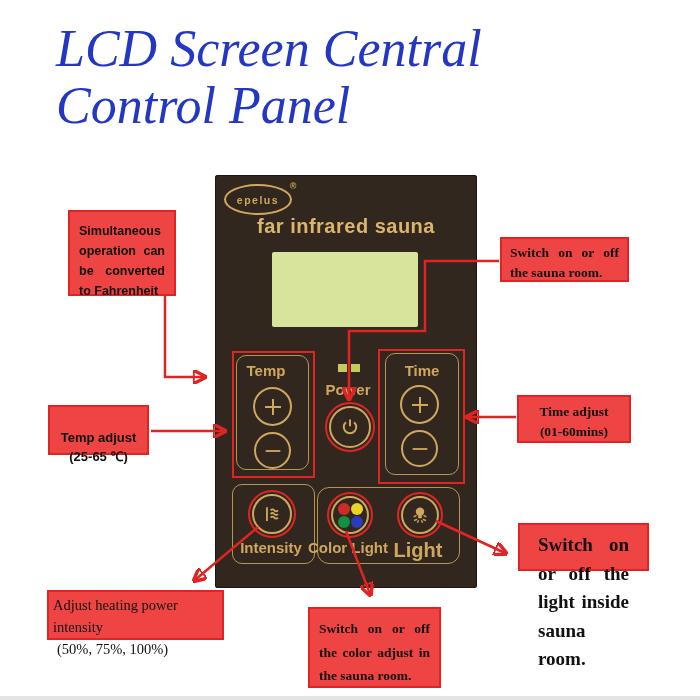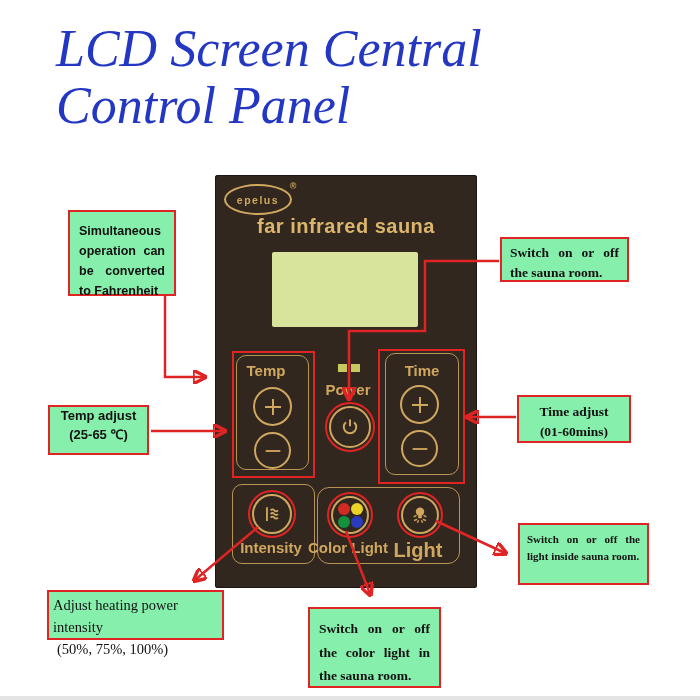--- a/index.html
+++ b/index.html
@@ -34,21 +34,21 @@
   .gold-rect{border:1.5px solid rgba(207,167,94,.85);border-radius:10px;}
   .red-rect{border:2px solid var(--accent-red,#e02424);}
   .red-ring{border:2.5px solid var(--accent-red,#e02424);border-radius:50%;}
   .circle-btn{border:2px solid var(--panel-gold);border-radius:50%;
         display:flex;align-items:center;justify-content:center;cursor:pointer;}
   .circle-btn svg{stroke:var(--panel-gold);}
   .dots{display:grid;grid-template-columns:12px 12px;grid-template-rows:12px 12px;gap:1px;}
   .dot{width:12px;height:12px;border-radius:50%;}
 
   
-  .co{border:2px solid var(--accent-red,#e02424);background:#86efac;color:#111;box-sizing:border-box;}
+  .co{border:2px solid var(--accent-red,#e02424);background:#ef4444;color:#111;box-sizing:border-box;}
   .co-sans{font-family:"Liberation Sans",sans-serif;font-weight:bold;}
   .co-serif{font-family:"Liberation Serif",serif;font-weight:bold;}
   .co-serif-reg{font-family:"Liberation Serif",serif;font-weight:normal;}
   .just{text-align:justify;}
   .cent{text-align:center;}
 
   .arrows{left:0;top:0;width:700px;height:700px;pointer-events:none;z-index:6;}
   .arrows *{stroke:var(--accent-red,#e02424);stroke-width:2.5;fill:none;}
 
   .bottom-edge{left:0;bottom:0;width:700px;height:4px;background:#e4e4e4;}
@@ -144,40 +144,40 @@
         <path d="M9.2 20.4 l1.3 -2.7"></path>
           <path d="M14.8 20.4 l-1.3 -2.7"></path>
       </g>
     </svg>
   </div>
   <div class="abs gold-label" style="left:203px;top:364px;font-size:20px;">Light</div>
 </div>
 
 <div class="abs co co-sans just" style="left:68px;top:210px;width:108px;height:86px;padding:9px 9px;font-size:12.5px;line-height:1.6;">Simultaneous operation can be converted to Fahrenheit</div>
 
-<div class="abs co co-sans cent" style="left:48px;top:405px;width:101px;height:50px;padding:0 2px;font-size:13px;line-height:1.45;">
+<div class="abs co co-sans cent" style="left:48px;top:405px;width:101px;height:50px;padding:22px 2px;font-size:13px;line-height:1.45;">
   <div>Temp adjust</div>
   <div>(25-65 ℃)</div>
 </div>
 
 <div class="abs co co-serif just" style="left:500px;top:237px;width:129px;height:45px;padding:4px 8px;font-size:13.5px;line-height:1.5;">Switch on or off the sauna room.</div>
 
 <div class="abs co co-serif cent" style="left:517px;top:395px;width:114px;height:48px;padding:5px 2px;font-size:13.5px;line-height:1.45;">
   <div>Time adjust</div>
   <div>(01-60mins)</div>
 </div>
 
-<div class="abs co co-serif just" style="left:518px;top:523px;width:131px;height:62px;padding:6px 7px;font-size:11px;line-height:1.5;">Switch on or off the light inside sauna room.</div>
+<div class="abs co co-serif just" style="left:518px;top:523px;width:131px;height:48px;padding:6px 18px;font-size:19px;line-height:1.5;">Switch on or off the light inside sauna room.</div>
 
 <div class="abs co co-serif-reg" style="left:47px;top:590px;width:177px;height:50px;padding:3px 4px;font-size:14.5px;line-height:1.5;">
   <div>Adjust heating power intensity</div>
   <div style="padding-left:4px;">(50%, 75%, 100%)</div>
 </div>
 
-<div class="abs co co-serif just" style="left:308px;top:607px;width:133px;height:81px;padding:8px 9px;font-size:13.5px;line-height:1.75;">Switch on or off the color light in the sauna room.</div>
+<div class="abs co co-serif just" style="left:308px;top:607px;width:133px;height:81px;padding:8px 9px;font-size:13.5px;line-height:1.75;">Switch on or off the color adjust in the sauna room.</div>
 
 <svg class="abs arrows" viewBox="0 0 700 700">
   <defs>
     <marker id="ah" viewBox="0 0 10 10" refX="8" refY="5" markerWidth="5.5" markerHeight="5.5" orient="auto-start-reverse">
       <path d="M0 0 L10 5 L0 10 z" fill="#e02424" stroke="none"></path>
     </marker>
   </defs>
   <polyline points="165,296 165,377 204,377" marker-end="url(#ah)"></polyline>
   <line x1="151" y1="431" x2="224" y2="431" marker-end="url(#ah)"></line>
   <polyline points="499,261 425,261 425,331 349,331 349,398" marker-end="url(#ah)"></polyline>

